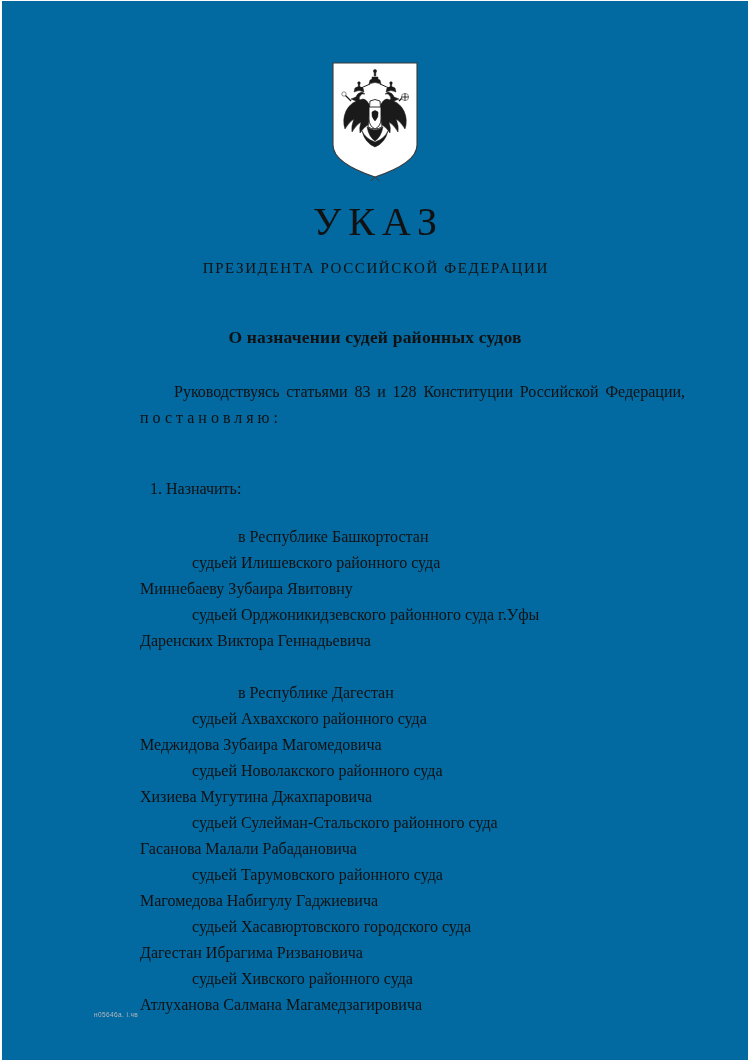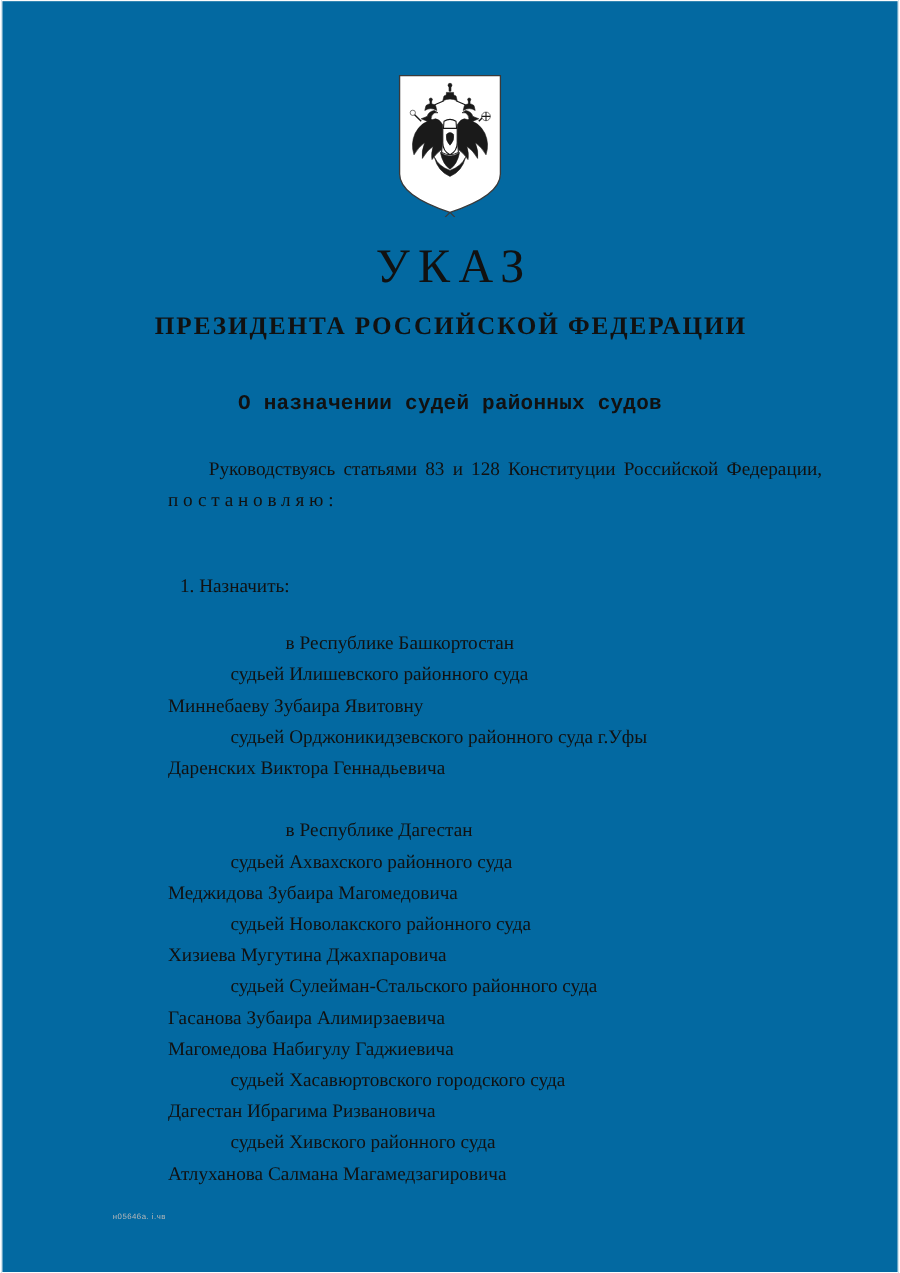--- a/index.html
+++ b/index.html
@@ -48,37 +48,36 @@
   }
   .doc-title {
     font-size: 40px;
     letter-spacing: 7px;
     font-weight: 400;
     line-height: 1.05;
     margin: 0;
     text-indent: 7px;
   }
   .doc-subtitle {
-    font-size: 21px;
+    font-size: 15px;
     letter-spacing: 1.6px;
-    font-weight: 700;
+    font-weight: 400;
     margin: 17px 0 0 0;
     line-height: 1.1;
     text-indent: 1.6px;
   }
   .doc-heading {
     position: absolute;
     left: 0;
     right: 0;
     top: 326px;
     text-align: center;
     font-size: 17.5px;
     font-weight: bold;
     letter-spacing: 0.2px;
-    font-family: Liberation Mono, monospace;
   }
 
   
   .body {
     position: absolute;
     left: 138px;
     top: 378px;
     width: 545px;
     font-size: 16px;
     line-height: 26px;
@@ -206,21 +205,22 @@
       <p class="person">Даренских Виктора Геннадьевича</p>
     </div>
 
     <div class="region-group">
       <p class="region-name">в Республике Дагестан</p>
       <p class="court">судьей Ахвахского районного суда</p>
       <p class="person">Меджидова Зубаира Магомедовича</p>
       <p class="court">судьей Новолакского районного суда</p>
       <p class="person">Хизиева Мугутина Джахпаровича</p>
       <p class="court">судьей Сулейман-Стальского районного суда</p>
-      <p class="person">Гасанова Зубаира Алимирзаевича</p>
+      <p class="person">Гасанова Малали Рабадановича</p>
+      <p class="court">судьей Тарумовского районного суда</p>
       <p class="person">Магомедова Набигулу Гаджиевича</p>
       <p class="court">судьей Хасавюртовского городского суда</p>
       <p class="person">Дагестан Ибрагима Ризвановича</p>
       <p class="court">судьей Хивского районного суда</p>
       <p class="person">Атлуханова Салмана Магамедзагировича</p>
     </div>
 
   </div>
 
   <div class="footer-mark">н05646а. i.чв</div>

